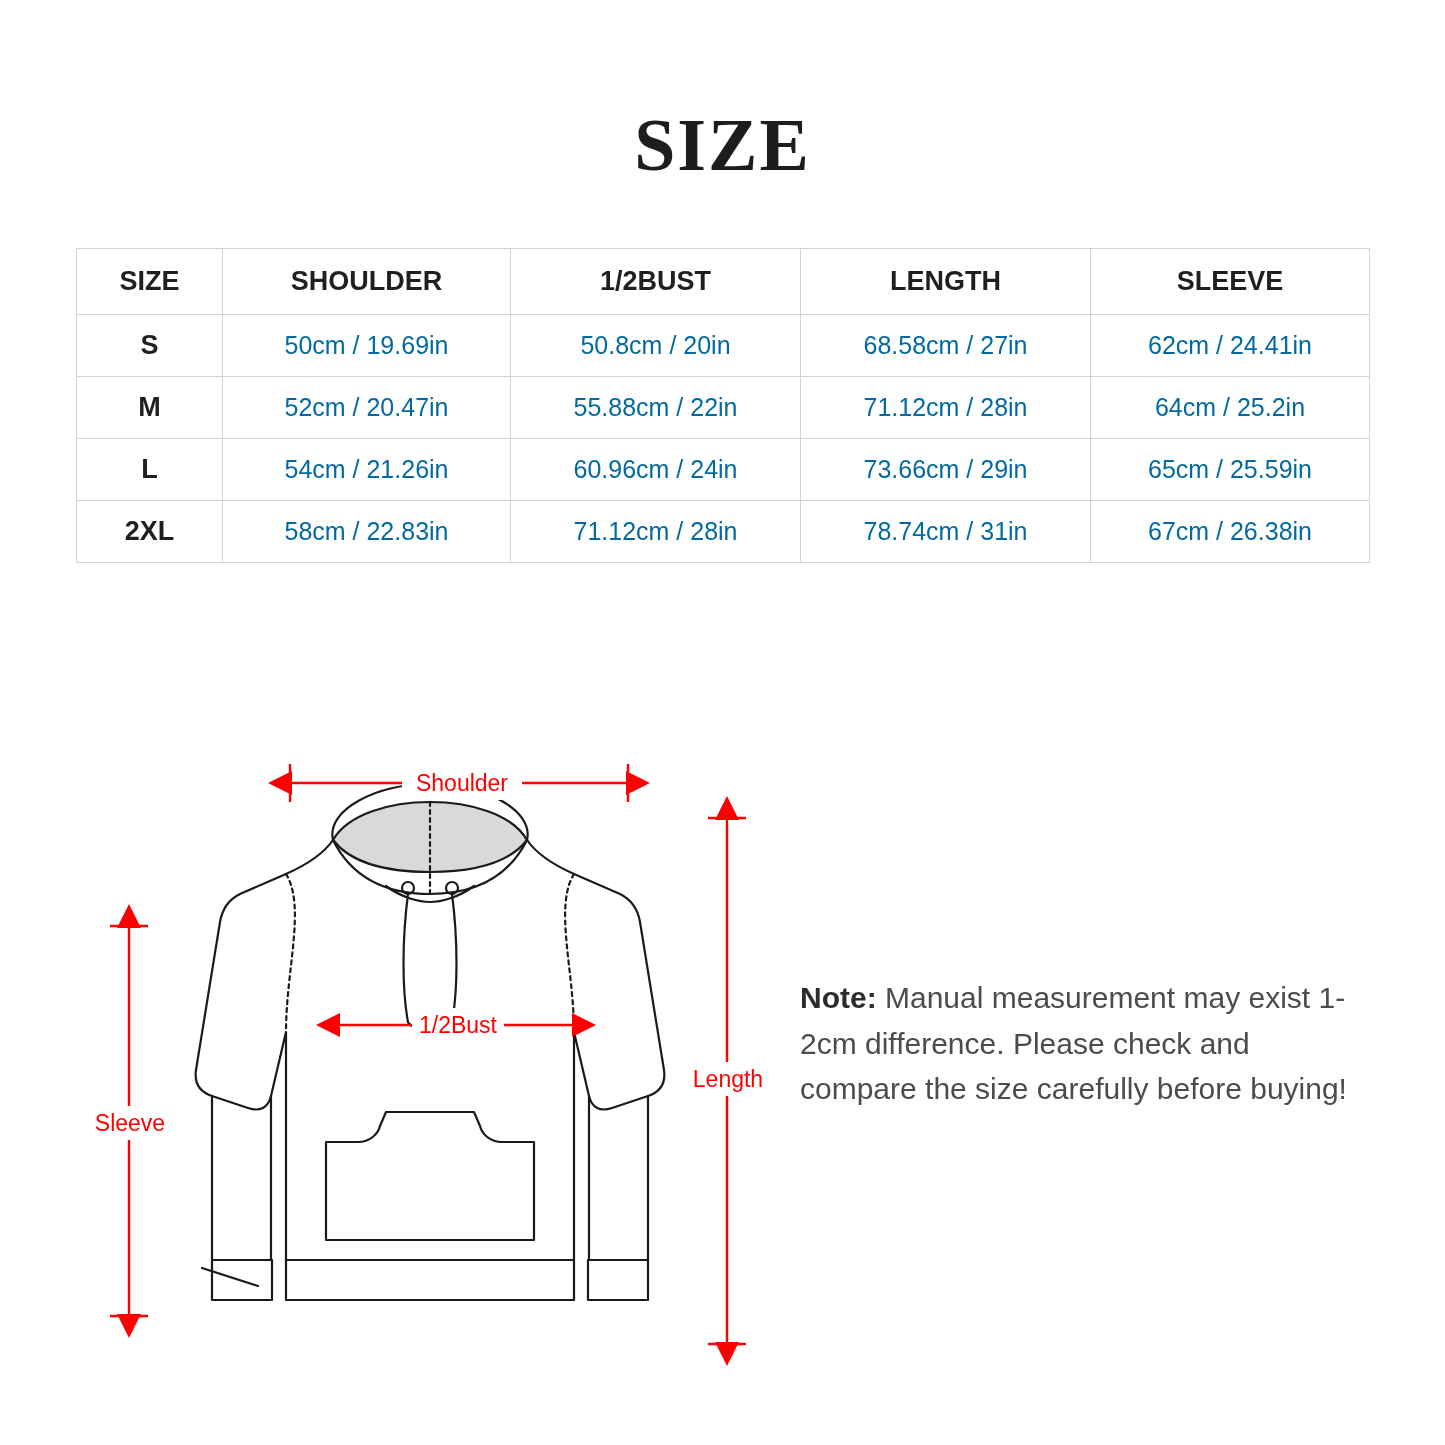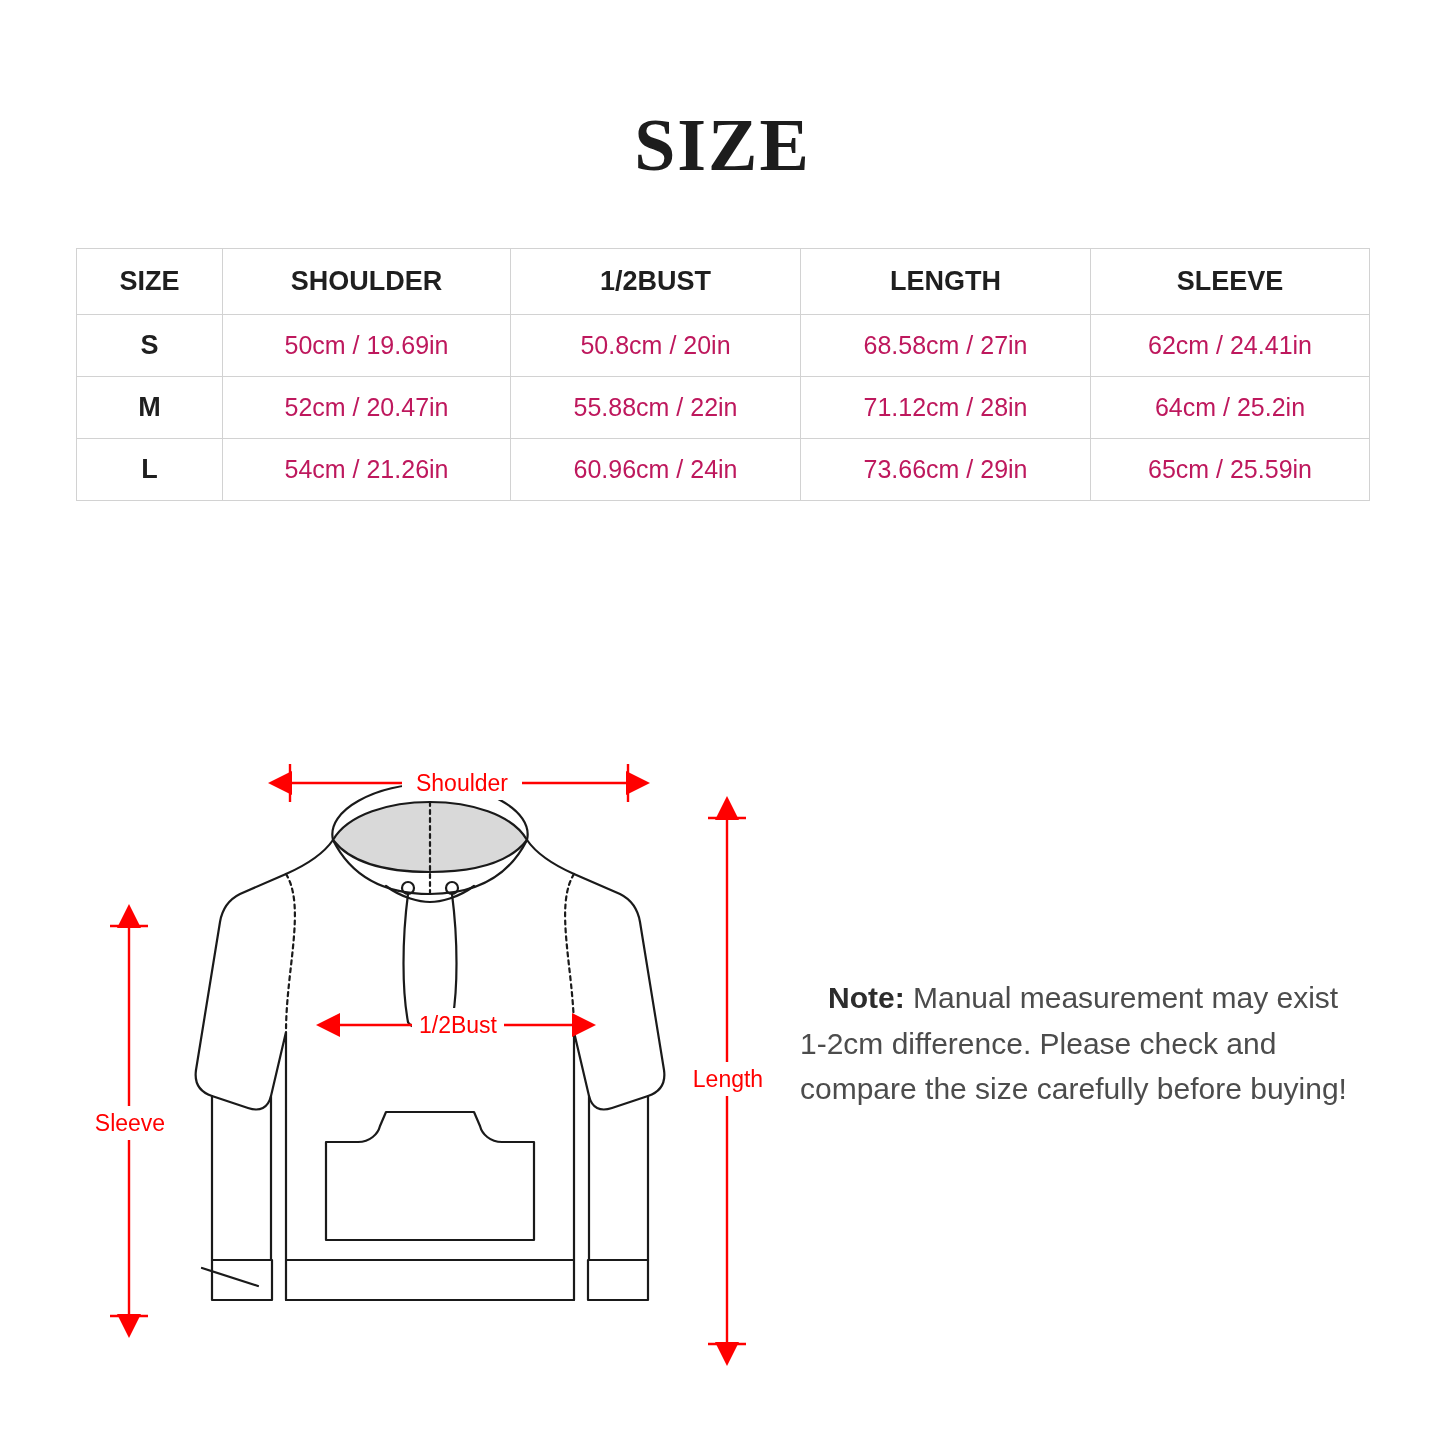--- a/index.html
+++ b/index.html
@@ -41,21 +41,21 @@
     width: 100%;
     table-layout: fixed;
   }
   table.size-table th,
   table.size-table td {
     border: 1px solid #d2d2d2;
     height: 59px;
     text-align: center;
     vertical-align: middle;
     font-size: 25px;
-    color: #be185d;
+    color: #0369a1;
     font-weight: normal;
   }
   table.size-table thead th {
     font-weight: bold;
     font-size: 27px;
     color: #1f1f1f;
     height: 63px;
   }
   table.size-table tbody td.size-col {
     font-weight: bold;
@@ -84,21 +84,20 @@
     left: 800px;
     top: 975px;
     width: 570px;
     font-size: 30px;
     line-height: 1.52;
     color: #4c4c4c;
   }
   #note-block .note-label {
     font-weight: bold;
     color: #2c2c2c;
-    margin-left: 28px;
   }
 </style>
 </head>
 <body>
 
 <h1 id="page-title">SIZE</h1>
 
 <div id="size-table-wrap">
   <table class="size-table">
     <colgroup>
@@ -131,20 +130,27 @@
         <td>55.88cm / 22in</td>
         <td>71.12cm / 28in</td>
         <td>64cm / 25.2in</td>
       </tr>
       <tr>
         <td class="size-col">L</td>
         <td>54cm / 21.26in</td>
         <td>60.96cm / 24in</td>
         <td>73.66cm / 29in</td>
         <td>65cm / 25.59in</td>
+      </tr>
+      <tr>
+        <td class="size-col">2XL</td>
+        <td>58cm / 22.83in</td>
+        <td>71.12cm / 28in</td>
+        <td>78.74cm / 31in</td>
+        <td>67cm / 26.38in</td>
       </tr>
     </tbody>
   </table>
 </div>
 
 <div id="diagram">
   <svg width="680" height="640" viewBox="0 0 680 640" xmlns="http://www.w3.org/2000/svg">
     <defs>
       <marker id="arrL" markerWidth="12" markerHeight="12" refX="10" refY="5" orient="auto">
         <path d="M10,0 L0,5 L10,10 z" fill="#ff0000"></path>

